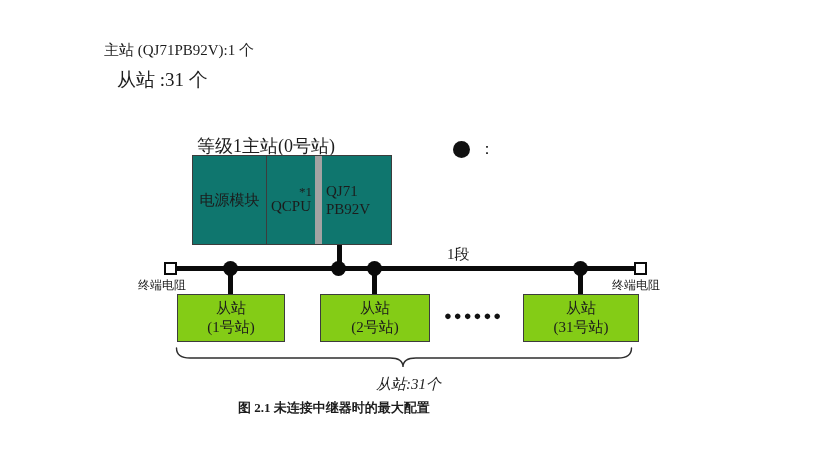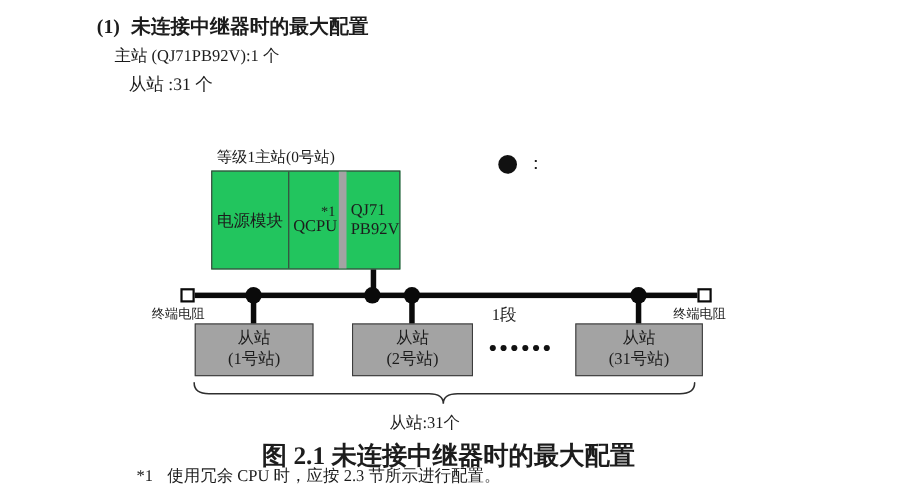--- a/index.html
+++ b/index.html
@@ -6,25 +6,25 @@
   .page{
     position:relative;width:821px;height:457px;background:#ffffff;overflow:hidden;
     font-family:"Liberation Serif","DejaVu Serif",serif;color:#1c1c1c;
   }
   .abs{position:absolute;white-space:nowrap;}
 
   
   .heading{left:88px;top:12px;font-size:18px;font-weight:bold;}
   .heading .title{margin-left:10px;}
   .intro1{left:104px;top:41px;font-size:15px;}
-  .intro2{left:117px;top:67px;font-size:16px;}
+  .intro2{left:117px;top:67px;font-size:19px;}
 
   
-  .master-label{left:197px;top:134px;font-size:14px;}
-  .rack{left:192px;top:155px;width:172px;height:90px;border:1.5px solid #3c3c3c;display:flex;box-sizing:border-box;background:#22c55e;justify-content:center;}
+  .master-label{left:197px;top:134px;font-size:18px;}
+  .rack{left:192px;top:155px;width:200px;height:90px;border:1.5px solid #3c3c3c;display:flex;box-sizing:border-box;background:#0f766e;justify-content:center;}
   .cell{box-sizing:border-box;font-size:15px;display:flex;flex-direction:column;justify-content:center;}
   .cell.c1{width:73px;align-items:center;}
   .cell.c2{width:49px;border-left:1px solid #3c3c3c;align-items:flex-start;padding-left:4px;}
   .cell.c2 .note{align-self:flex-end;padding-right:3px;font-size:13px;line-height:1;}
   .cell.c3{flex:1;border-left:7px solid #a3a3a3;align-items:flex-start;padding-left:4px;line-height:1.2;}
 
   
   .legend{left:453px;top:139px;display:flex;align-items:center;gap:9px;font-size:16px;}
   .legend-dot{width:17px;height:17px;border-radius:50%;background:#111;display:inline-block;}
 
@@ -39,46 +39,43 @@
   .busdot.m{left:331px;}
   .busdot.p1{left:223px;}
   .busdot.p2{left:367px;}
   .busdot.p3{left:573px;}
   .term-sq{width:9px;height:9px;background:#fff;border:2px solid #0a0a0a;top:262px;}
   .term-sq.l{left:164px;}
   .term-sq.r{left:634px;}
   .term-label{font-size:12px;top:277px;}
   .term-label.l{left:138px;}
   .term-label.r{left:612px;}
-  .seg-label{left:447px;top:245px;font-size:15px;margin-top:32px;}
+  .seg-label{left:447px;top:245px;font-size:15px;}
 
   
-  .slave{top:294px;height:48px;border:1.5px solid #3c3c3c;box-sizing:border-box;background:#a3a3a3;
+  .slave{top:294px;height:48px;border:1.5px solid #3c3c3c;box-sizing:border-box;background:#84cc16;
          display:flex;flex-direction:column;align-items:center;justify-content:center;
          font-size:15px;line-height:1.3;text-align:center;}
   .slave.s1{left:177px;width:108px;}
   .slave.s2{left:320px;width:110px;}
   .slave.s31{left:523px;width:116px;}
   .ellipsis{left:444px;top:308px;font-size:13px;letter-spacing:2px;color:#111;}
 
   
   .brace{left:175px;top:347px;}
-  .brace-label{left:354px;top:375px;font-size:15px;}
-  .caption{left:238px;top:399px;font-size:23px;font-weight:bold;}
+  .brace-label{left:376px;top:375px;font-size:15px;font-style:italic;}
+  .caption{left:238px;top:399px;font-size:13px;font-weight:bold;}
   .footnote{left:124px;top:423px;font-size:15px;}
   .footnote .fn-text{margin-left:13px;}
 </style>
 </head>
 <body>
 
 <div class="page">
 
-  <div class="abs heading">
-    <span class="num">(1)</span><span class="title">未连接中继器时的最大配置</span>
-  </div>
   <div class="abs intro1">主站 (QJ71PB92V):1 个</div>
   <div class="abs intro2">从站 :31 个</div>
 
   <div>
 
     <div class="abs master-label">等级1主站(0号站)</div>
 
     <div class="abs rack">
       <div class="cell c1">
         <span>电源模块</span>
@@ -130,17 +127,14 @@
     </div>
 
     <svg class="abs brace" width="458" height="23" viewBox="0 0 458 23">
       <path d="M1.5,1 Q1.5,11 15,11 L215,11 Q228,11 228,20 Q228,11 241,11 L443,11 Q456.5,11 456.5,1" fill="none" stroke="#2e2e2e" stroke-width="1.4" stroke-linecap="round"></path>
     </svg>
     <div class="abs brace-label">从站:31个</div>
   </div>
 
   <div class="abs caption">图 2.1 未连接中继器时的最大配置</div>
 
-  <div class="abs footnote">
-    <span class="fn-marker">*1</span><span class="fn-text">使用冗余 CPU 时，应按 2.3 节所示进行配置。</span>
-  </div>
 
 </div>
 
 </body></html>

